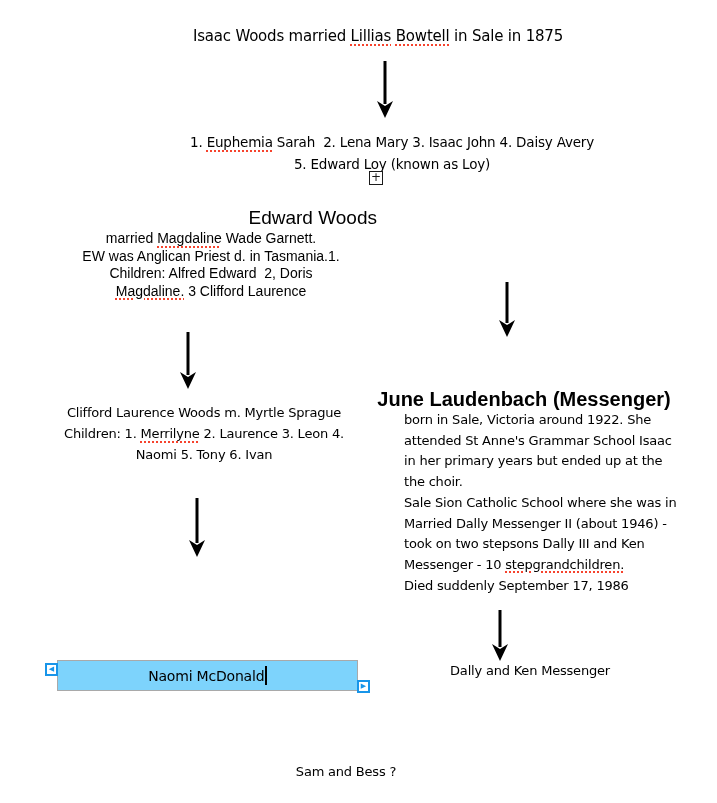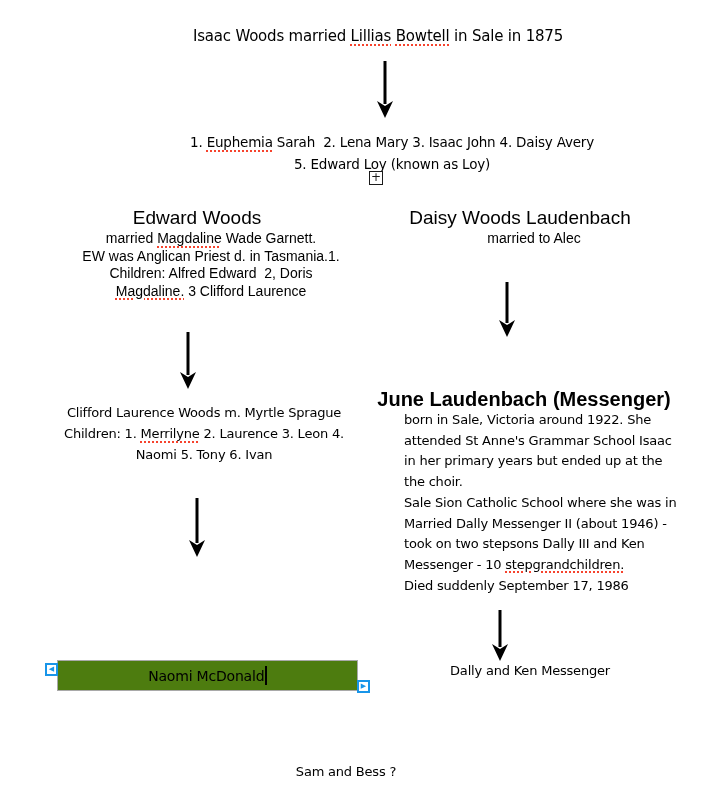--- a/index.html
+++ b/index.html
@@ -22,30 +22,30 @@
   }
   .title{top:27px;left:40px;width:676px;font-size:15px;}
   .gen1{top:131px;left:40px;width:676px;font-size:13.5px;line-height:22px;}
   .anchor{
     top:171px;left:369px;width:14px;height:14px;box-sizing:border-box;
     border:1.5px solid #1a1a1a;background:#fff;
     font-size:12px;line-height:10px;text-align:center;color:#1a1a1a;
   }
   .edward{top:206px;left:17px;width:360px;}
   .daisy{top:206px;left:370px;width:300px;}
-  .blk-h{font-size:19px;line-height:24px;font-weight:400;}
+  .blk-h{font-size:19px;line-height:24px;font-weight:400;text-align:right;}
   .blk-b{font-size:14px;line-height:17.5px;}
   .clifford{top:402px;left:15px;width:350px;font-size:13px;line-height:21px;}
   .june{top:388px;left:376px;width:296px;}
   .june-h{font-size:20px;line-height:22px;font-weight:bold;}
   .june-b{font-size:13px;line-height:20.7px;text-align:left;}
   .arrow{position:absolute;}
   .textbox{
     top:660px;left:57px;width:301px;height:31px;box-sizing:border-box;
-    border:1px solid var(--box-border,#a9a9a9);background:#4d7c0f;
+    border:1px solid var(--box-border,#a9a9a9);background:#7dd3fc;
     display:flex;align-items:center;justify-content:center;
     font-size:14px;
   }
   .caret{display:inline-block;width:1.5px;height:19px;background:#000;vertical-align:middle;margin-left:1px;}
   .flowhandle{
     position:absolute;width:13px;height:13px;box-sizing:border-box;
     border:2px solid var(--handle-blue,#1895e9);background:#fff;
     color:var(--handle-blue,#1895e9);
     display:flex;align-items:center;justify-content:center;
     font-size:7px;line-height:7px;
@@ -79,26 +79,20 @@
   <div class="abs helv center edward">
     <div class="blk-h">Edward Woods</div>
     <div class="blk-b">
       <div class="line"><span>married </span><span class="misspell">Magdaline</span><span> Wade Garnett.</span></div>
       <div class="line">EW was Anglican Priest d. in Tasmania.1.</div>
       <div class="line">Children: Alfred Edward  2, Doris</div>
       <div class="line"><span class="misspell">Magdaline.</span><span> 3 Clifford Laurence</span></div>
     </div>
   </div>
 
-  <div class="abs helv center daisy">
-    <div class="blk-h">Daisy Woods Laudenbach</div>
-    <div class="blk-b">
-      <div class="line">married to Alec</div>
-    </div>
-  </div>
 
   <svg class="arrow" style="left:496px;top:281px;" width="22" height="56" viewBox="0 0 22 56">
     <line x1="11" y1="1" x2="11" y2="42" stroke="#000" stroke-width="3"></line>
     <path d="M11 56 L3 39 L11 44 L19 39 Z" fill="#000"></path>
   </svg>
 
   <svg class="arrow" style="left:177px;top:331px;" width="22" height="58" viewBox="0 0 22 58">
     <line x1="11" y1="1" x2="11" y2="44" stroke="#000" stroke-width="3"></line>
     <path d="M11 58 L3 41 L11 46 L19 41 Z" fill="#000"></path>
   </svg>

